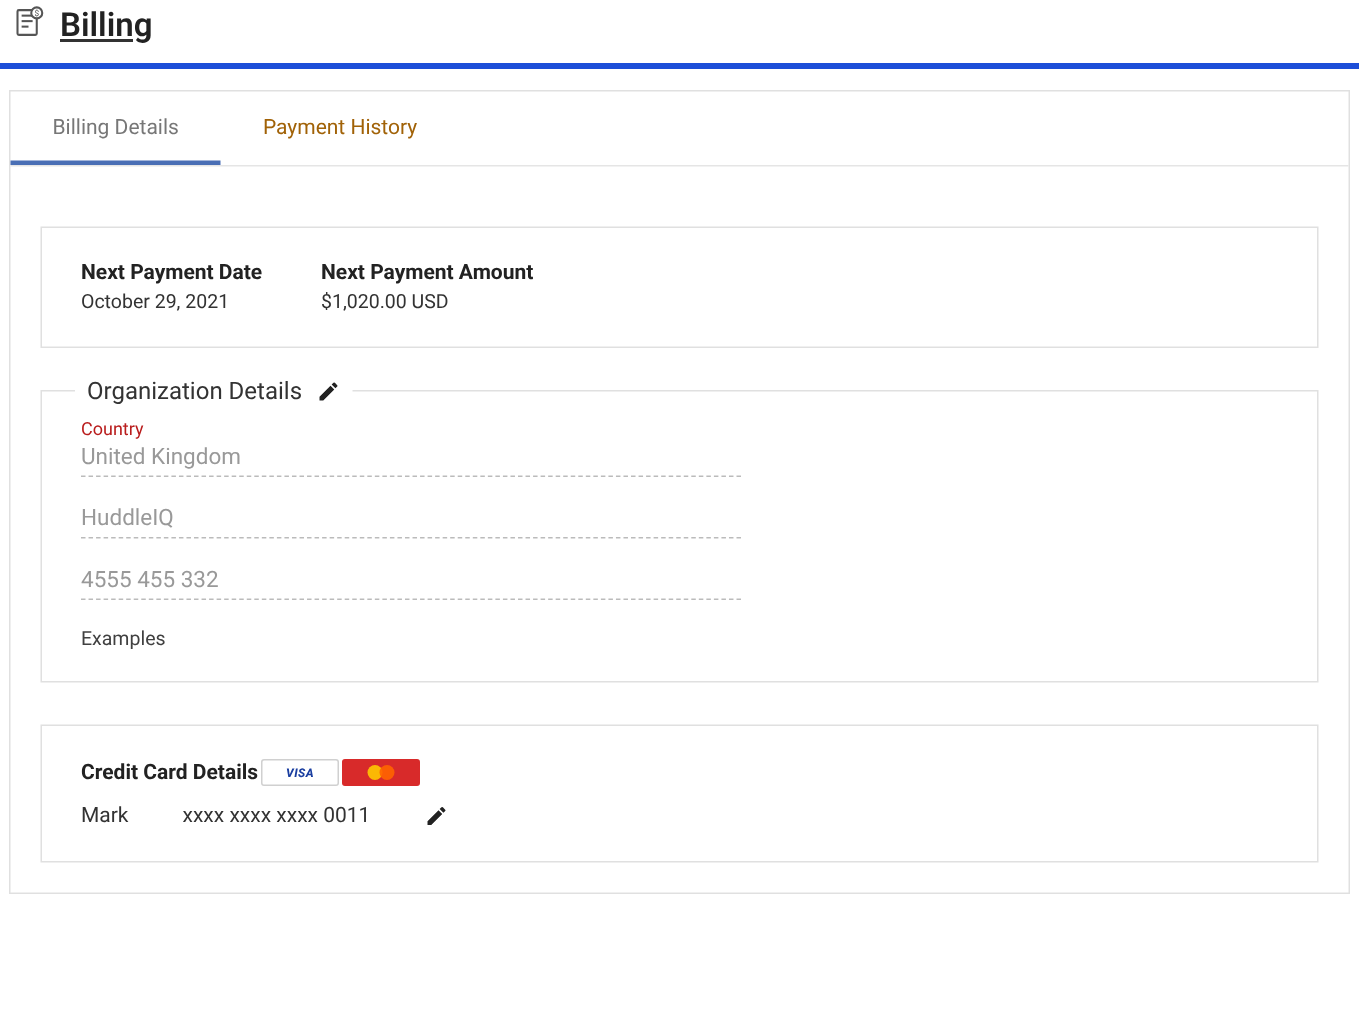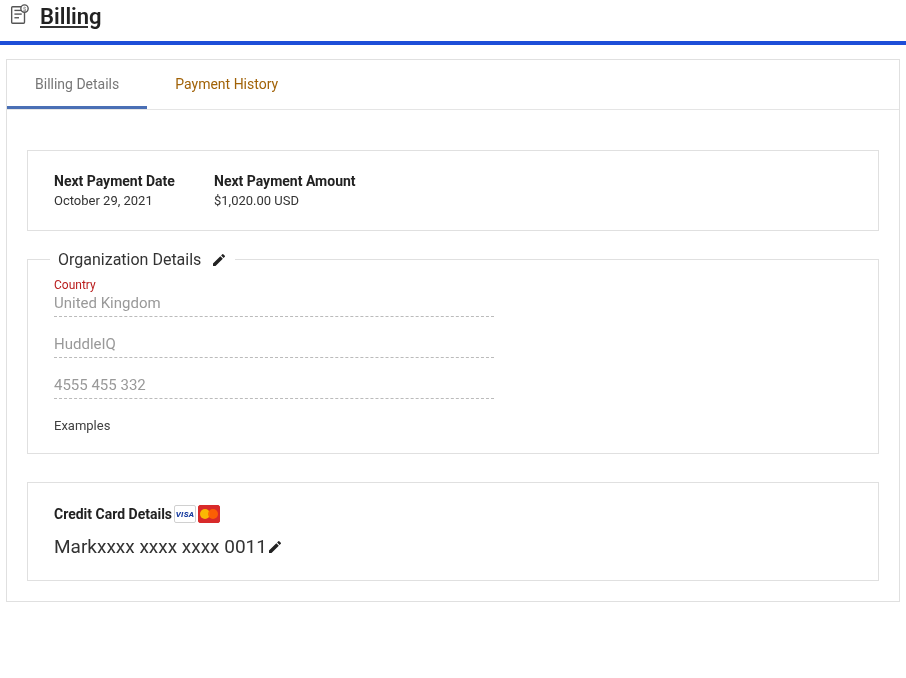--- a/index.html
+++ b/index.html
@@ -121,21 +121,21 @@
     }
     .cc-title {
       font-weight: 700;
       font-size: 14px;
       color: #222;
     }
     .card-badge {
       display: inline-flex;
       align-items: center;
       justify-content: center;
-      width: 22px;
+      width: 52px;
       height: 18px;
       border: 1px solid #d0d0d0;
       border-radius: 2px;
       background: #fff;
     }
     .visa-text {
       font-size: 8px;
       font-weight: 800;
       font-style: italic;
       color: #1a3ea0;
@@ -157,21 +157,22 @@
       width: 10px;
       height: 10px;
       border-radius: 50%;
       top: 0;
     }
     .mc-circles::before { left: 0; background: rgba(255,200,0,0.9); }
     .mc-circles::after { right: 0; background: rgba(255,100,0,0.9); }
     .cc-row {
       display: flex;
       align-items: center;
-      font-size: 19px;
+      gap: 36px;
+      font-size: 14px;
       color: #333;
     }
   </style>
 </head>
 <body>
 
 <div class="page">
   <div class="page-header">
     <span>
       <svg viewBox="0 0 24 24" fill="none" stroke="#555" stroke-width="1.5">

